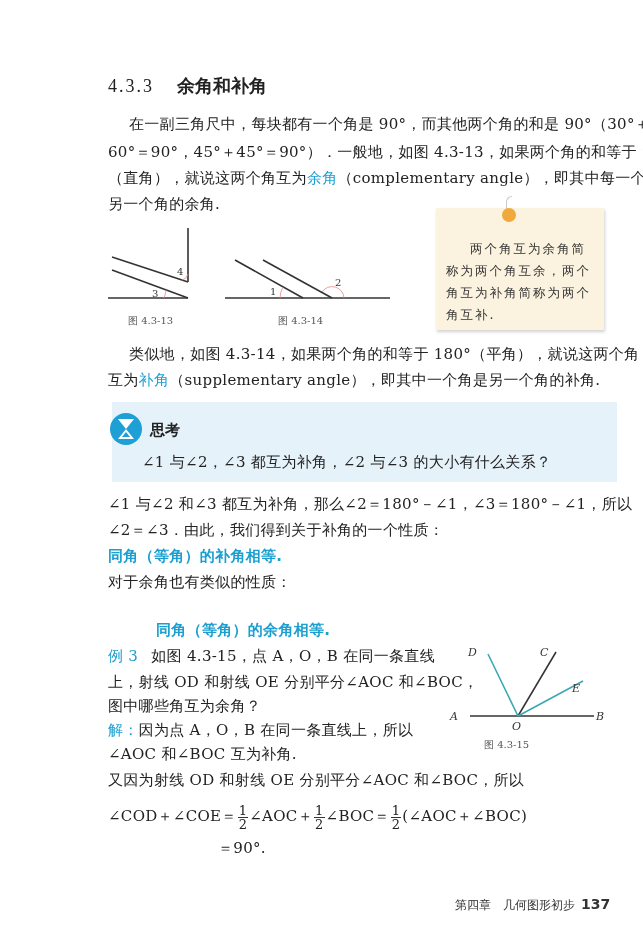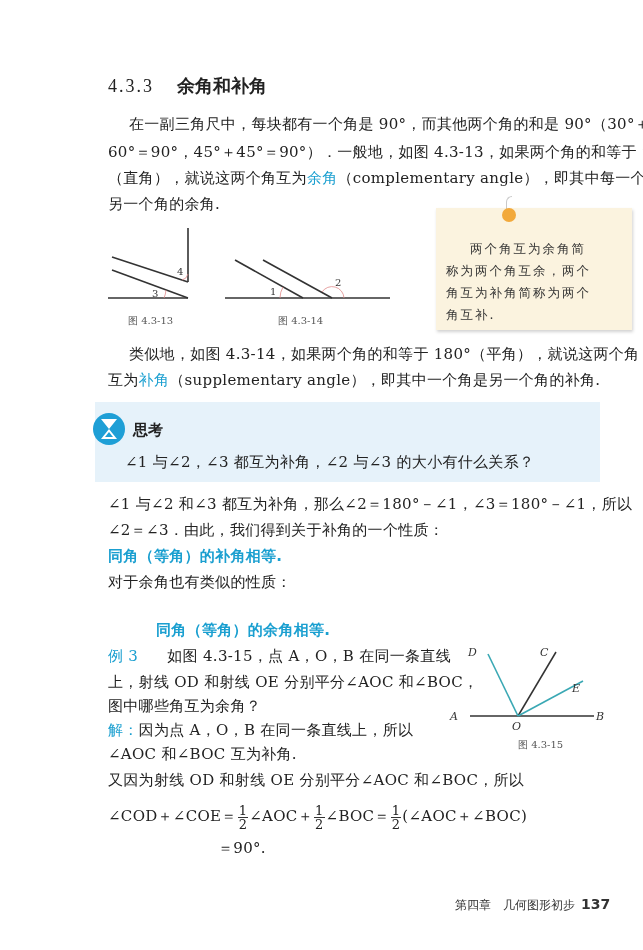--- a/index.html
+++ b/index.html
@@ -8,28 +8,28 @@
     font-family: "DejaVu Serif", "Liberation Serif", serif; color: #222;
   }
   .abs { position: absolute; }
   .line { position: absolute; font-size: 15px; line-height: 20px; white-space: nowrap; letter-spacing: 0.3px; }
   .title-num { font-family: Liberation Serif, serif; font-size: 18px; letter-spacing: 2px; }
   .title-text { font-family: "DejaVu Sans", sans-serif; font-size: 18px; font-weight: bold; }
   .blue { color: #1a9fd0; }
   .blue-bold { color: #1a9fd0; font-family: "DejaVu Sans", sans-serif; font-weight: bold; }
   .cap { position: absolute; font-size: 10px; color: #555; white-space: nowrap; }
   .note {
-    position: absolute; left: 436px; top: 208px; width: 196px; height: 122px;
+    position: absolute; left: 436px; top: 208px; width: 168px; height: 122px;
     background: #fbf3df; box-shadow: 1px 2px 3px rgba(0,0,0,0.18);
   }
   .note-text { position: absolute; font-size: 12.5px; line-height: 22px; white-space: nowrap; color: #333; letter-spacing: 2px; }
   .pin { position: absolute; left: 502px; top: 208px; width: 14px; height: 14px; border-radius: 50%; background: #f2a93b; }
   .pin-thread { position: absolute; left: 506px; top: 196px; width: 5px; height: 14px; border-left: 1.5px solid #c9c9c9; border-top: 1.5px solid #c9c9c9; border-radius: 6px 0 0 0; }
   .think {
-    position: absolute; left: 95px; top: 402px; width: 505px; height: 80px; background: #e6f2fa;
+    position: absolute; left: 112px; top: 402px; width: 505px; height: 80px; background: #e6f2fa;
   }
   .think-title { position: absolute; font-family: "DejaVu Sans", sans-serif; font-weight: bold; font-size: 15px; }
   .frac { display: inline-block; vertical-align: middle; text-align: center; font-size: 13px; line-height: 13px; margin: 0 1px; }
   .frac span { display: block; }
   .frac .num { border-bottom: 1px solid #333; padding: 0 1px; }
   .footer { position: absolute; top: 896px; left: 455px; font-size: 12px; white-space: nowrap; font-family: "DejaVu Sans", sans-serif; color: #333; }
   .footer .page { font-weight: bold; font-size: 14px; margin-left: 6px; }
 </style>
 </head>
 <body>
@@ -95,21 +95,21 @@
 </div>
 
 <div class="line" style="left:108px; top:494px;">∠1 与∠2 和∠3 都互为补角，那么∠2＝180°－∠1，∠3＝180°－∠1，所以</div>
 <div class="line" style="left:108px; top:520px;">∠2＝∠3．由此，我们得到关于补角的一个性质：</div>
 <div class="line blue-bold" style="left:108px; top:546px;">同角（等角）的补角相等.</div>
 <div class="line" style="left:108px; top:572px;">对于余角也有类似的性质：</div>
 <div class="line blue-bold" style="left:108px; top:620px;margin-left:48px;">同角（等角）的余角相等.</div>
 
 <div class="line" style="left:108px; top:646px;">
   <span class="blue">例 3</span>
-  <span style="margin-left:24px;">如图 4.3-15，点 A，O，B 在同一条直线</span>
+  <span style="margin-left:8px;">如图 4.3-15，点 A，O，B 在同一条直线</span>
 </div>
 <div class="line" style="left:108px; top:672px;">上，射线 OD 和射线 OE 分别平分∠AOC 和∠BOC，</div>
 <div class="line" style="left:108px; top:696px;">图中哪些角互为余角？</div>
 <div class="line" style="left:108px; top:720px;">
   <span class="blue">解：</span><span>因为点 A，O，B 在同一条直线上，所以</span>
 </div>
 <div class="line" style="left:108px; top:744px;">∠AOC 和∠BOC 互为补角.</div>
 <div class="line" style="left:108px; top:770px;">又因为射线 OD 和射线 OE 分别平分∠AOC 和∠BOC，所以</div>
 
 <div class="line" style="left:108px; top:800px; line-height:32px;">
@@ -122,17 +122,17 @@
   <line x1="70" y1="76" x2="108" y2="12" stroke="#333" stroke-width="1.5"></line>
   <line x1="70" y1="76" x2="40" y2="14" stroke="#3aa8b4" stroke-width="1.6"></line>
   <line x1="70" y1="76" x2="135" y2="41" stroke="#3aa8b4" stroke-width="1.6"></line>
   <text x="20" y="16" font-size="11" font-style="italic" fill="#333" font-family="DejaVu Serif, serif">D</text>
   <text x="92" y="16" font-size="11" font-style="italic" fill="#333" font-family="DejaVu Serif, serif">C</text>
   <text x="124" y="52" font-size="11" font-style="italic" fill="#333" font-family="DejaVu Serif, serif">E</text>
   <text x="2" y="80" font-size="11" font-style="italic" fill="#333" font-family="DejaVu Serif, serif">A</text>
   <text x="64" y="90" font-size="11" font-style="italic" fill="#333" font-family="DejaVu Serif, serif">O</text>
   <text x="148" y="80" font-size="11" font-style="italic" fill="#333" font-family="DejaVu Serif, serif">B</text>
 </svg>
-<div class="cap" style="left:484px; top:738px;margin-left:34px;">图 4.3-15</div>
+<div class="cap" style="left:484px; top:738px;">图 4.3-15</div>
 
 <div class="footer">
   <span>第四章　几何图形初步</span><span class="page">137</span>
 </div>
 
 </body></html>

